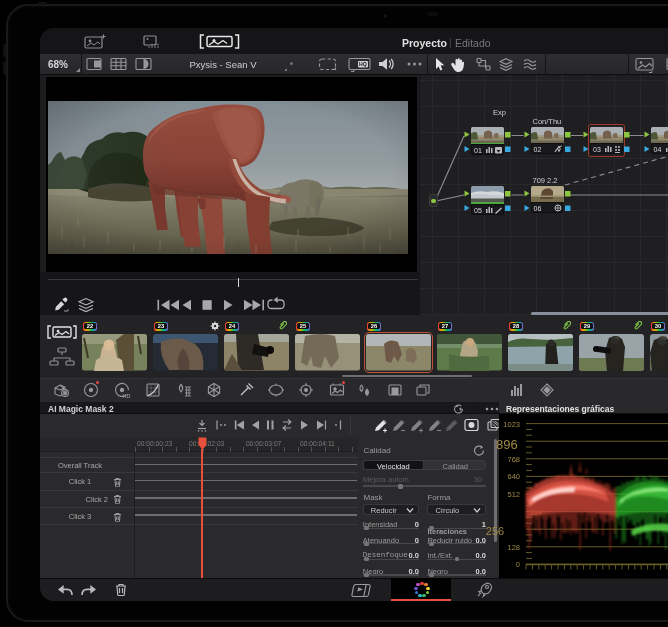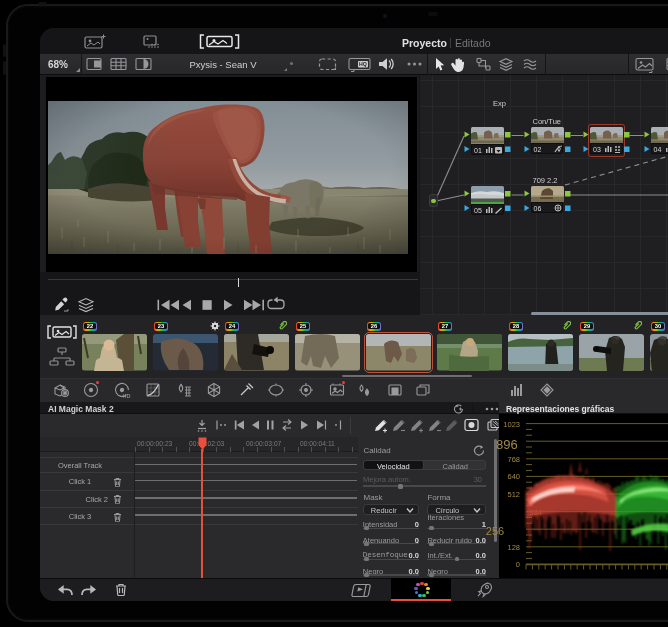--- a/index.html
+++ b/index.html
@@ -256,21 +256,21 @@
  <path d="M16 124 L44 61"></path>
  <path d="M16 126 L44 120"></path>
  <path d="M91.5 60.5 h12"></path>
         <path d="M151 60.5 h12"></path>
         <path d="M209.5 60.5 h14"></path>
  <path d="M91.5 120 h12"></path>
  <path d="M150 120 H260"></path>
 </g>
 <path d="M145 110 L260 78" stroke="#8e8e90" stroke-width="1.1" stroke-dasharray="5 4" fill="none"></path>
 </svg>
-<div class="t" style="left:433px;top:72px;font-size:7.5px;color:#cfcfd1;font-weight:400;padding-left:20px;">Exp</div>
+<div class="t" style="left:433px;top:81px;font-size:7.5px;color:#cfcfd1;font-weight:400;padding-left:20px;">Exp</div>
     <svg class="abs" style="left:431px;top:98.5px;border-radius:1.5px" width="33" height="16" viewBox="0 0 33 16">
       <rect width="33" height="16" fill="#aab0b4"></rect>
       <rect y="8.5" width="33" height="7.5" fill="#918a6e"></rect>
       <rect y="8.5" width="33" height="1.5" fill="#a29b80"></rect>
       <path d="M13 5.5 q2 -2.5 5.5 -2 l2.5 2 0.5 6 h-8.5z" fill="#74604c"></path>
       <path d="M23 7 q1.5 -1.5 4 -1 l1 5 h-5z" fill="#7e6c57"></path>
       <path d="M0 6.5 q3 -2.5 6 -1 l1 7 h-7z" fill="#4e5838"></path>
       <rect y="13.5" width="33" height="2.5" fill="#6e6850"></rect>
     </svg>
     <div class="abs" style="left:431px;top:114.5px;width:32.5px;height:1.6px;background:#4aa93c;"></div>
@@ -284,21 +284,21 @@
       </g>
       <rect x="10" y="1" width="7" height="6.5" rx="1" fill="#b9b9bb"></rect>
       <path d="M11.5 4 l4 0 -2 2.5 z" fill="#19191b"></path>
     </svg>
     <svg class="abs" style="left:423px;top:96.5px" width="50" height="34" viewBox="0 0 50 34">
 <path d="M1.5 6.5 l5 3 -5 3 z" fill="#8dc63f"></path>
 <path d="M1.5 21 l5 3 -5 3 z" fill="#39a9e0"></path>
 <rect x="42" y="7" width="5.5" height="5.5" fill="#8dc63f"></rect>
 <rect x="42" y="21.5" width="5.5" height="5.5" fill="#39a9e0"></rect>
 </svg>
-<div class="t" style="left:492.5px;top:89.5px;font-size:7.5px;color:#cfcfd1;font-weight:400;">Con/Tue</div>
+<div class="t" style="left:492.5px;top:89.5px;font-size:7.5px;color:#cfcfd1;font-weight:400;">Con/Thu</div>
     <svg class="abs" style="left:490.5px;top:98.5px;border-radius:1.5px" width="33" height="16" viewBox="0 0 33 16">
       <rect width="33" height="16" fill="#aab0b4"></rect>
       <rect y="8.5" width="33" height="7.5" fill="#918a6e"></rect>
       <rect y="8.5" width="33" height="1.5" fill="#a29b80"></rect>
       <path d="M13 5.5 q2 -2.5 5.5 -2 l2.5 2 0.5 6 h-8.5z" fill="#74604c"></path>
       <path d="M23 7 q1.5 -1.5 4 -1 l1 5 h-5z" fill="#7e6c57"></path>
       <path d="M0 6.5 q3 -2.5 6 -1 l1 7 h-7z" fill="#4e5838"></path>
       <rect y="13.5" width="33" height="2.5" fill="#6e6850"></rect>
     </svg>
     <div class="abs" style="left:490.5px;top:114.5px;width:32.5px;height:11px;background:#19191b;border-radius:0 0 2px 2px;border:1px solid #0e0e10;"></div>
@@ -795,21 +795,21 @@
     <svg class="abs" style="left:366.3px;top:479.5px" width="8" height="5" viewBox="0 0 8 5">
       <path d="M1 0.5 l3 3.5 3 -3.5" stroke="#c8c8ca" stroke-width="1.3" fill="none"></path>
     </svg>
 <div class="abs" style="left:387.4px;top:476.3px;width:58.6px;height:10.5px;background:#1e1e20;border:1px solid #3a3a3c;border-radius:3px;"></div>
     <div class="t" style="left:395.4px;top:479.3px;font-size:7.5px;color:#c8c8ca;font-weight:400;">Círculo</div>
     <svg class="abs" style="left:433.0px;top:479.5px" width="8" height="5" viewBox="0 0 8 5">
       <path d="M1 0.5 l3 3.5 3 -3.5" stroke="#c8c8ca" stroke-width="1.3" fill="none"></path>
     </svg>
 <div class="t" style="left:322.8px;top:493px;font-size:7.5px;color:#9c9c9e;font-weight:400;">Intensidad</div>
     <div class="t" style="left:340px;top:493px;font-size:7.5px;color:#d8d8da;font-weight:700;width:39px;text-align:right;">0</div>
-    <div class="t" style="left:387.4px;top:486px;font-size:7.5px;color:#9c9c9e;font-weight:400;">Iteraciones</div>
+    <div class="t" style="left:387.4px;top:500px;font-size:7.5px;color:#9c9c9e;font-weight:700;">Iteraciones</div>
     <div class="t" style="left:407px;top:493px;font-size:7.5px;color:#d8d8da;font-weight:700;width:39px;text-align:right;">1</div>
     <div class="abs" style="left:322.8px;top:499.7px;width:56.5px;height:1.2px;background:#48484a;"></div>
     <div class="abs" style="left:324.495px;top:497.9px;width:4.5px;height:4.5px;background:#757577;border-radius:1.5px;"></div>
     <div class="abs" style="left:387.4px;top:499.7px;width:58.6px;height:1.2px;background:#48484a;"></div>
     <div class="abs" style="left:389.15799999999996px;top:497.9px;width:4.5px;height:4.5px;background:#757577;border-radius:1.5px;"></div>
 <div class="t" style="left:322.8px;top:508.6px;font-size:7.5px;color:#9c9c9e;font-weight:400;">Atenuando</div>
     <div class="t" style="left:340px;top:508.6px;font-size:7.5px;color:#d8d8da;font-weight:700;width:39px;text-align:right;">0</div>
     <div class="t" style="left:387.4px;top:508.6px;font-size:7.5px;color:#9c9c9e;font-weight:400;">Reducir ruido</div>
     <div class="t" style="left:407px;top:508.6px;font-size:7.5px;color:#d8d8da;font-weight:700;width:39px;text-align:right;">0.0</div>
     <div class="abs" style="left:322.8px;top:515.3000000000001px;width:56.5px;height:1.2px;background:#48484a;"></div>

